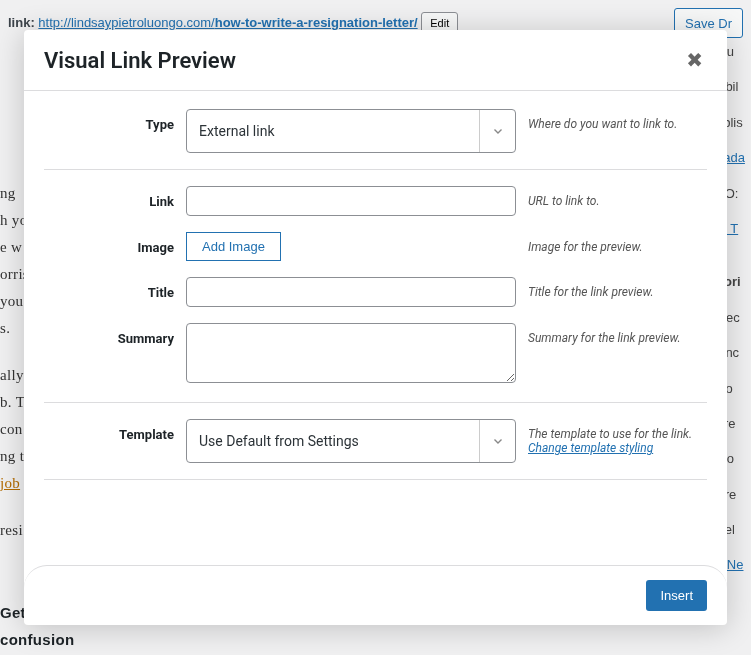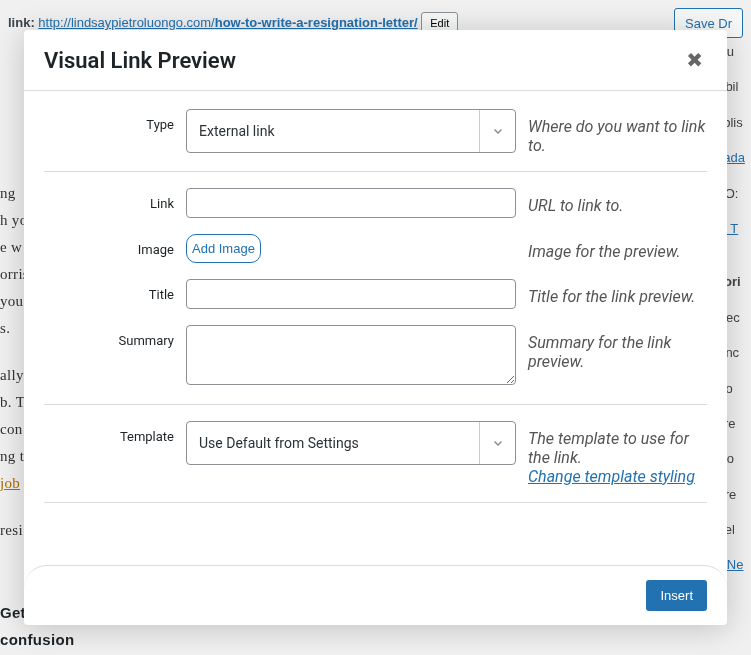--- a/index.html
+++ b/index.html
@@ -126,32 +126,32 @@
     }
     .form-row {
       display: flex;
       align-items: flex-start;
       padding: 8px 20px;
       gap: 12px;
     }
     .form-label {
       width: 130px;
       text-align: right;
-      font-weight: 400;
+      font-weight: 700;
       font-size: 13px;
       color: #1d2327;
       padding-top: 8px;
     }
     .form-control {
       width: 330px;
     }
     .form-help {
       flex: 1;
       font-style: italic;
-      font-size: 16px;
+      font-size: 12px;
       color: #555;
       padding-top: 8px;
     }
     .form-help a {
       color: #2271b1;
       text-decoration: underline;
       font-style: italic;
     }
     
     .select-wrap {
@@ -194,22 +194,22 @@
       border: 1px solid #8c8f94;
       border-radius: 4px;
       padding: 6px 8px;
       font-size: 14px;
       resize: both;
     }
     .btn-outline {
       border: 1px solid #2271b1;
       color: #2271b1;
       background: #fff;
-      padding: 6px 5px;
-      border-radius: 10px;
+      padding: 6px 15px;
+      border-radius: 0;
       font-size: 13px;
       cursor: pointer;
     }
     
     .divider {
       border-top: 1px solid #dcdcde;
       margin: 8px 20px;
     }
     
     .modal-footer {

